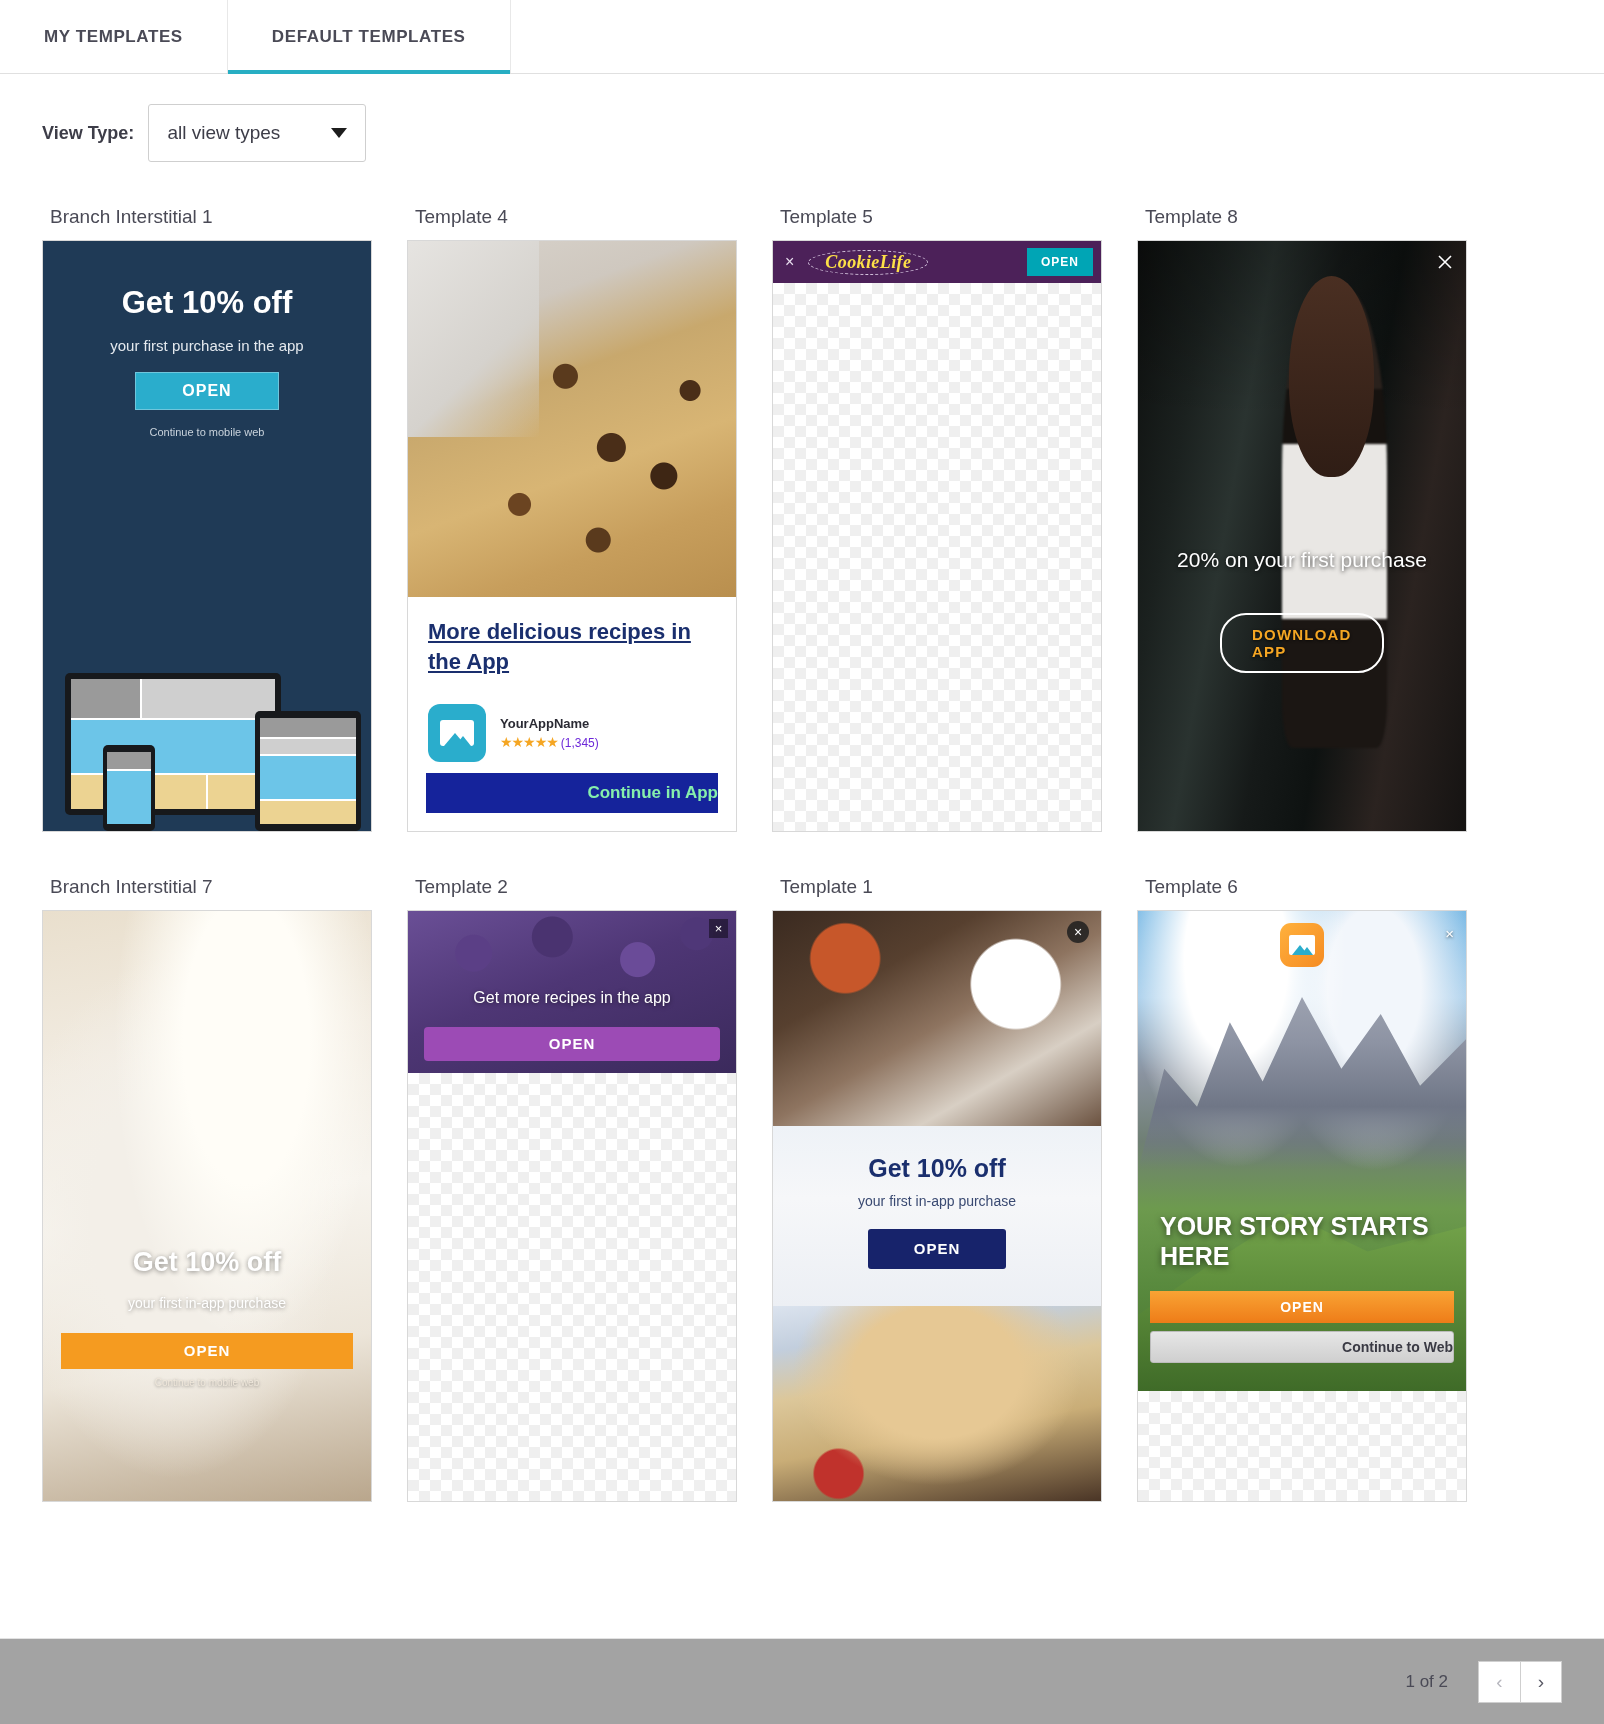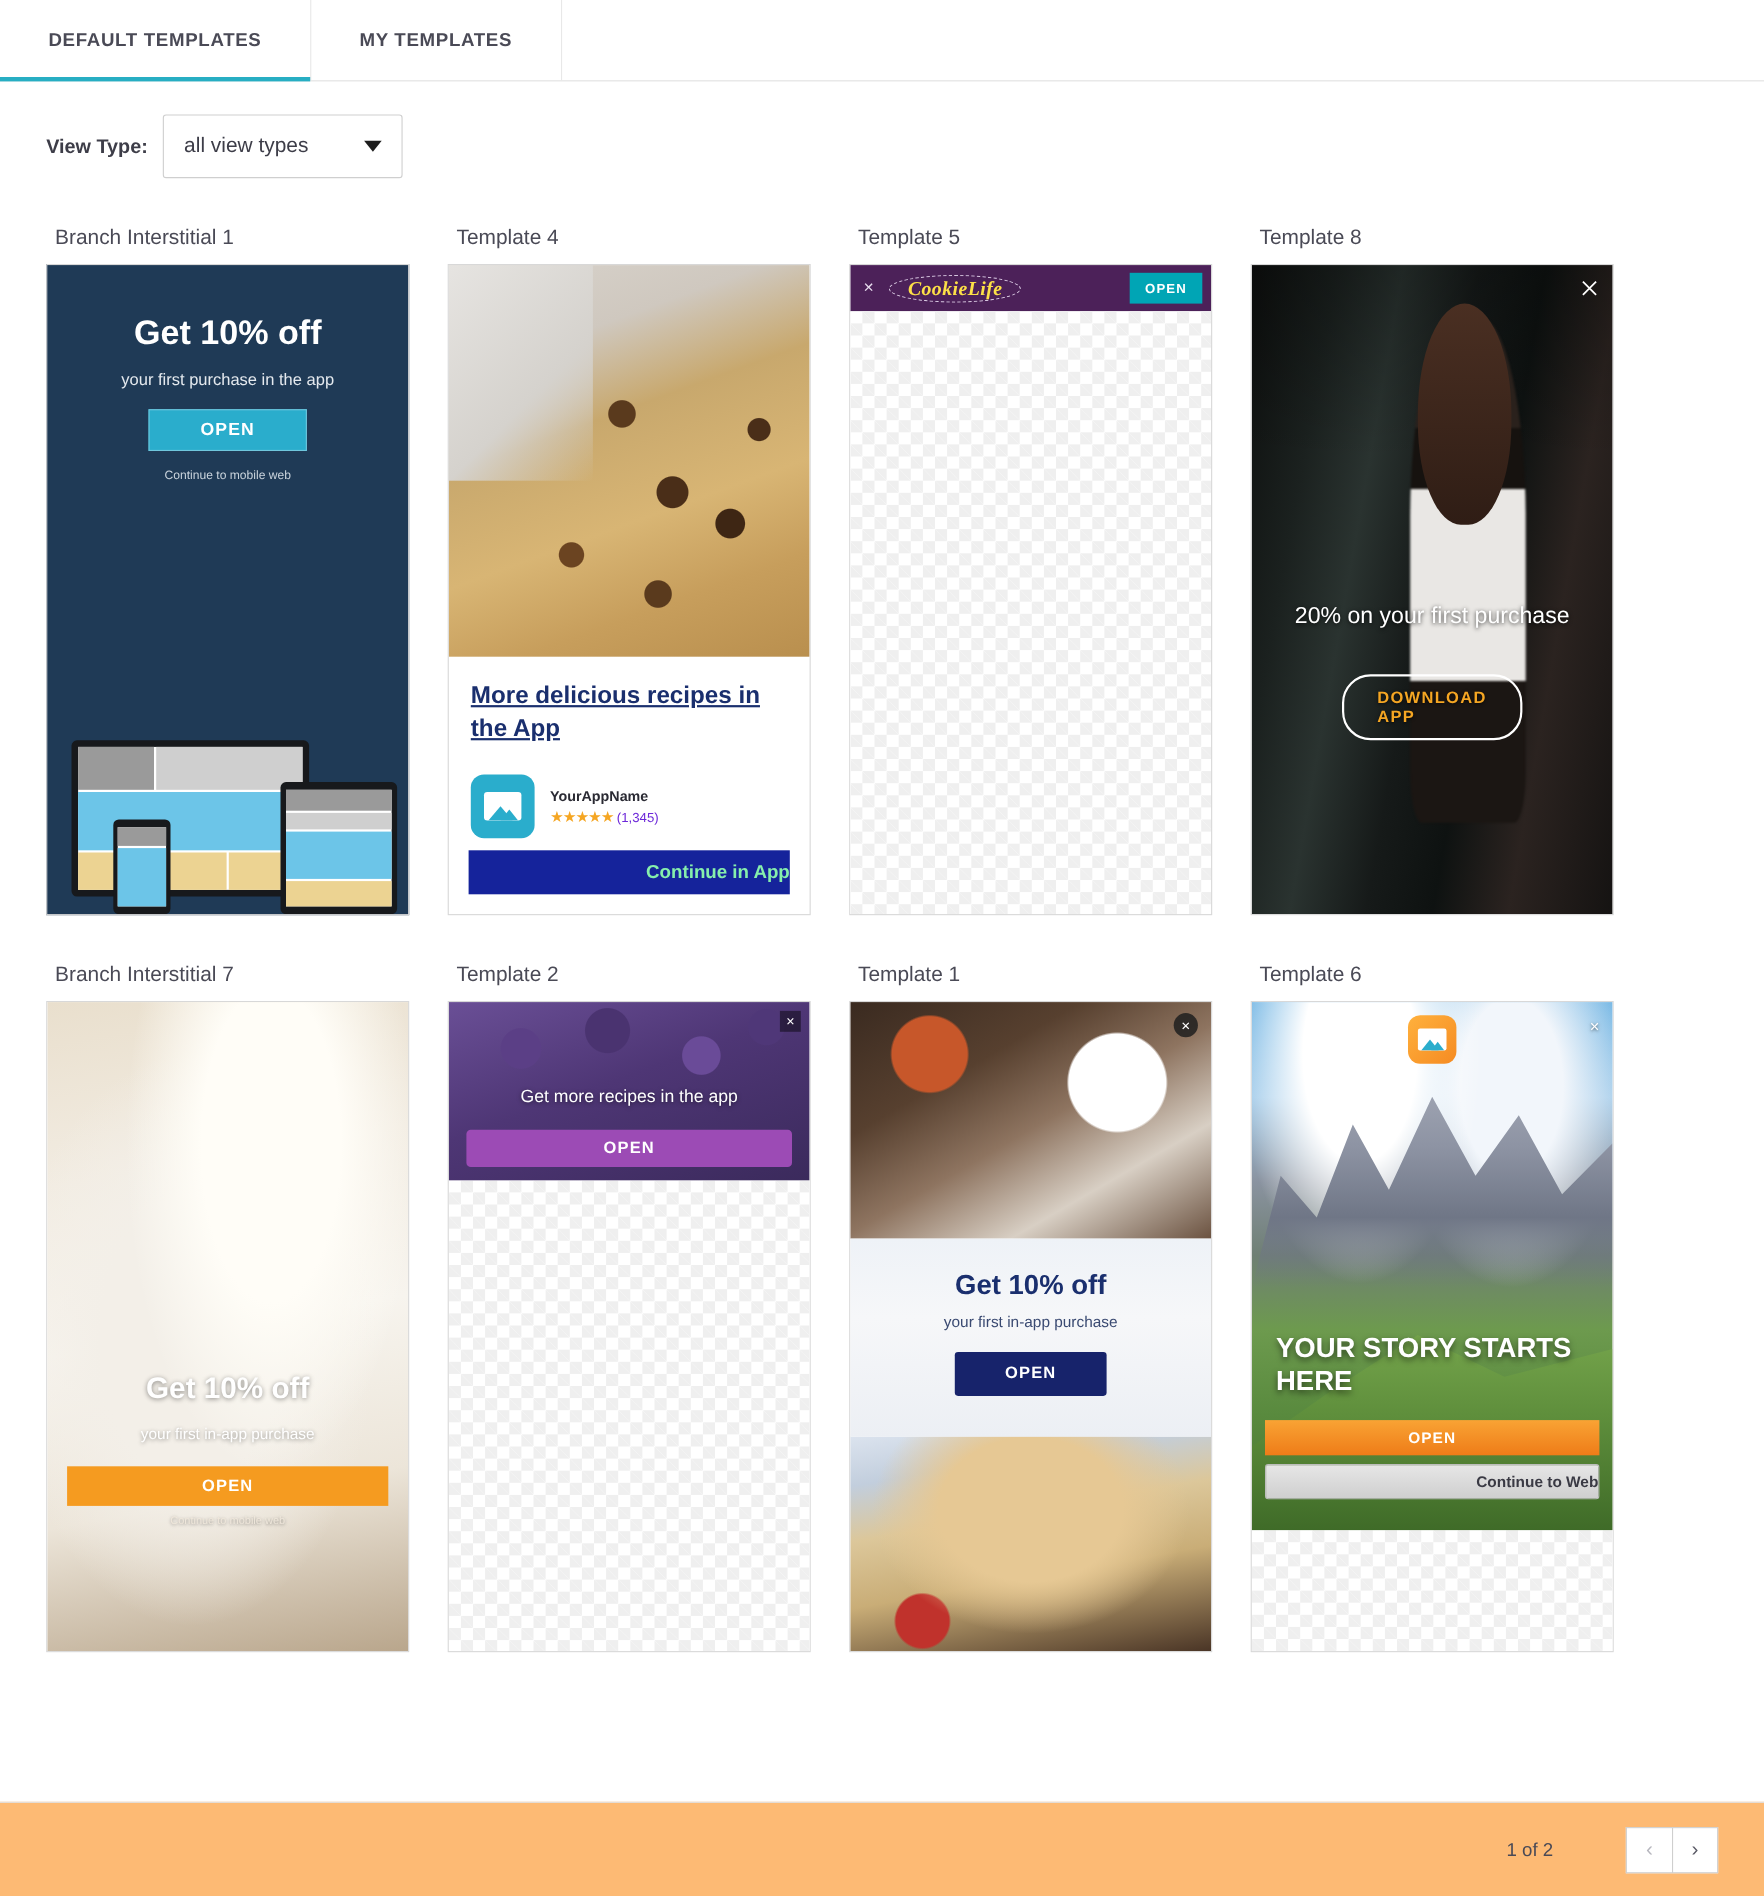--- a/index.html
+++ b/index.html
@@ -373,43 +373,42 @@
     background: linear-gradient(180deg,#e6e6e6 0%, #cfcfcf 100%);
     border:1px solid #bcbcbc; border-radius:3px;
     color:#3a3a44; font-size:14px; font-weight:bold;
     text-align:right; line-height:30px; cursor:pointer;padding-left:12px;
   }
   .t6-rest { height: calc(100% - 480px); }
 
   
   .footer {
     position:absolute; left:0; right:0; bottom:0; height:86px;
-    border-top:1px solid #e2e2e2; background:#fdba74;
+    border-top:1px solid #e2e2e2; background:#a3a3a3;
     display:flex; align-items:center; justify-content:flex-end;
     padding-right:42px;
-    gap:36px;
   }
   .page-count { font-size:17px; color:#4a4a56; margin-right:30px; }
   .pager { display:flex; }
   .pg-btn {
     width:42px; height:42px; border:1px solid #cfcfcf; background:#fff;
     display:flex; align-items:center; justify-content:center;
     font-size:19px; color:#5a5a66; cursor:pointer;
   }
   .pg-btn.prev { color:#b6b6be; border-right:none; }
 </style>
 </head>
 <body>
 
 <div class="tabbar">
+  <div class="tab">
+    <span>MY TEMPLATES</span>
+  </div>
   <div class="tab active">
     <span>DEFAULT TEMPLATES</span>
-  </div>
-  <div class="tab">
-    <span>MY TEMPLATES</span>
   </div>
 </div>
 
 <div class="filterbar">
   <span class="filter-label">View Type:</span>
   <div class="select-box">
     <span class="select-value">all view types</span>
     <span class="caret"></span>
   </div>
 </div>

